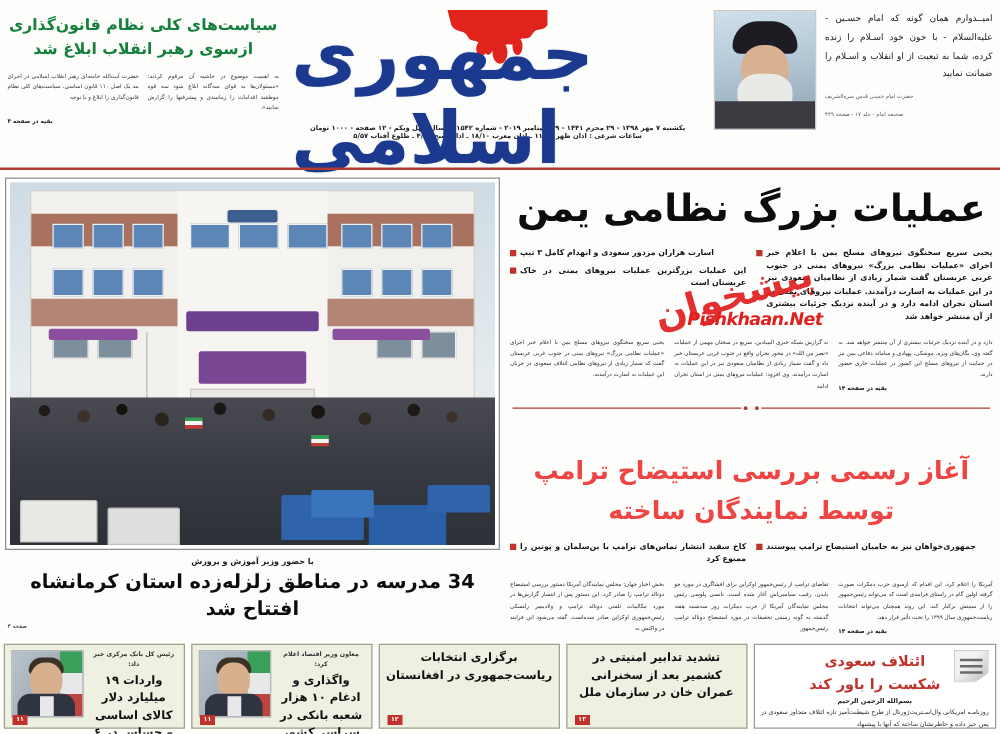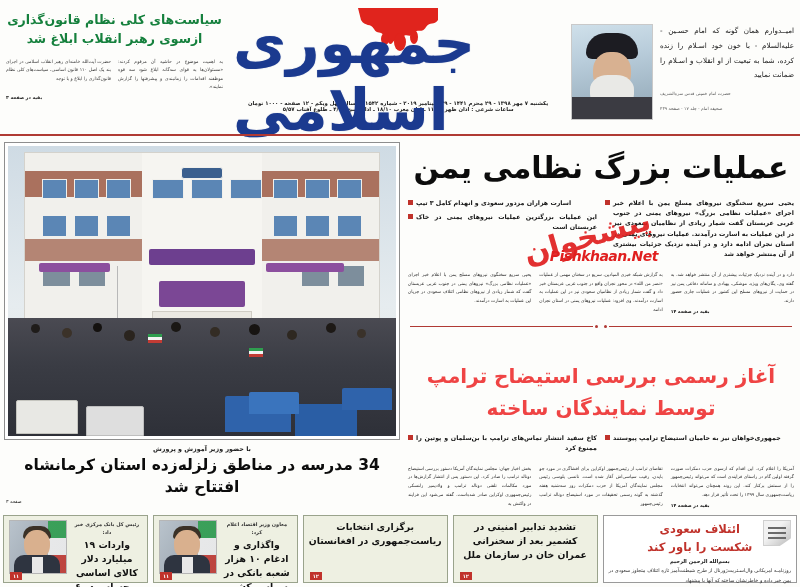--- a/index.html
+++ b/index.html
@@ -61,21 +61,21 @@
     font-size: 58px; font-weight: bold; color: #1b3a8f;
     line-height: 1.15; letter-spacing: -1px;
     text-shadow: 0 0 1px rgba(27,58,143,.4);
   }
   .mh-dateline {
     font-size: 5.4px; color: #1c1c1c; font-weight: bold;
     line-height: 1.9; text-align: center; margin-top: -4px;
   }
 
   .mh-left {
-    width: 242px; padding: 24px 6px 0 8px;
+    width: 242px; padding: 8px 6px 0 8px;
     display: flex; flex-direction: row-reverse; gap: 7px; justify-content: center;
   }
   .portrait {
     width: 82px; height: 96px; border: 1px solid #c9c9c9;
     background: linear-gradient(170deg,#cfe0ea 0%,#b9cddb 35%,#8fa5b4 100%);
     position: relative; overflow: hidden; flex: none;
   }
   .portrait .turban {
     position: absolute; top: 8px; left: 50%; transform: translateX(-50%);
     width: 52px; height: 26px; background: #1c1c22;

